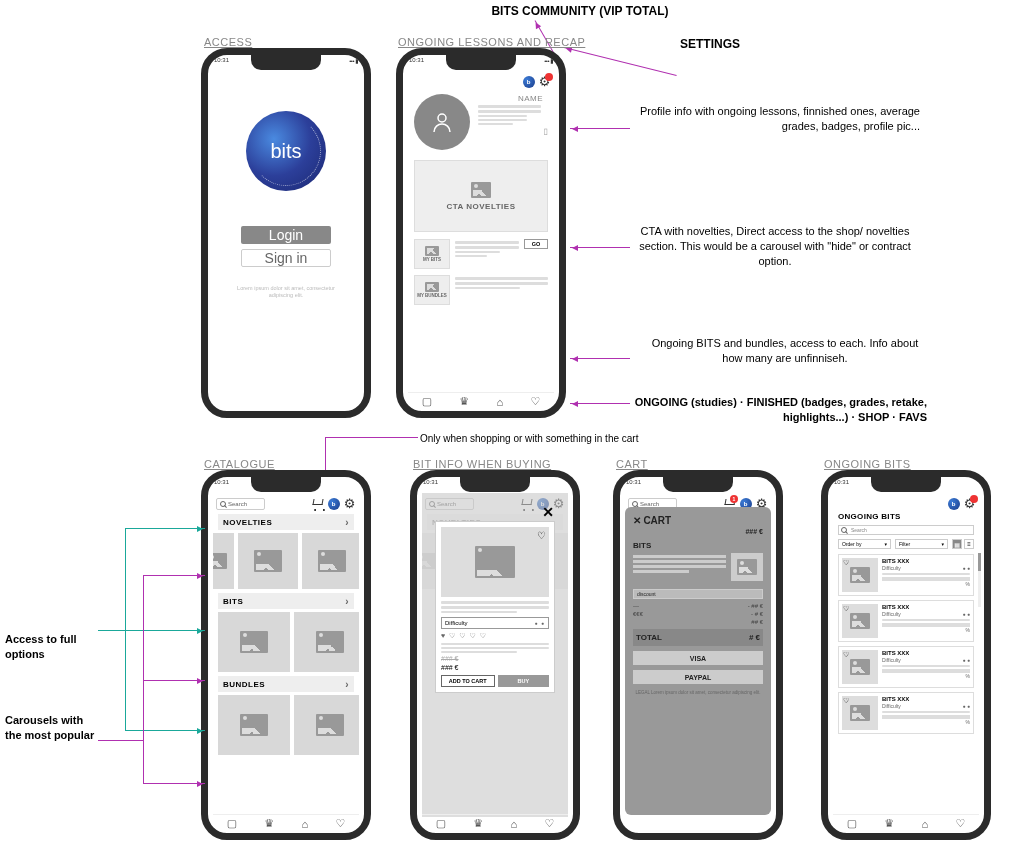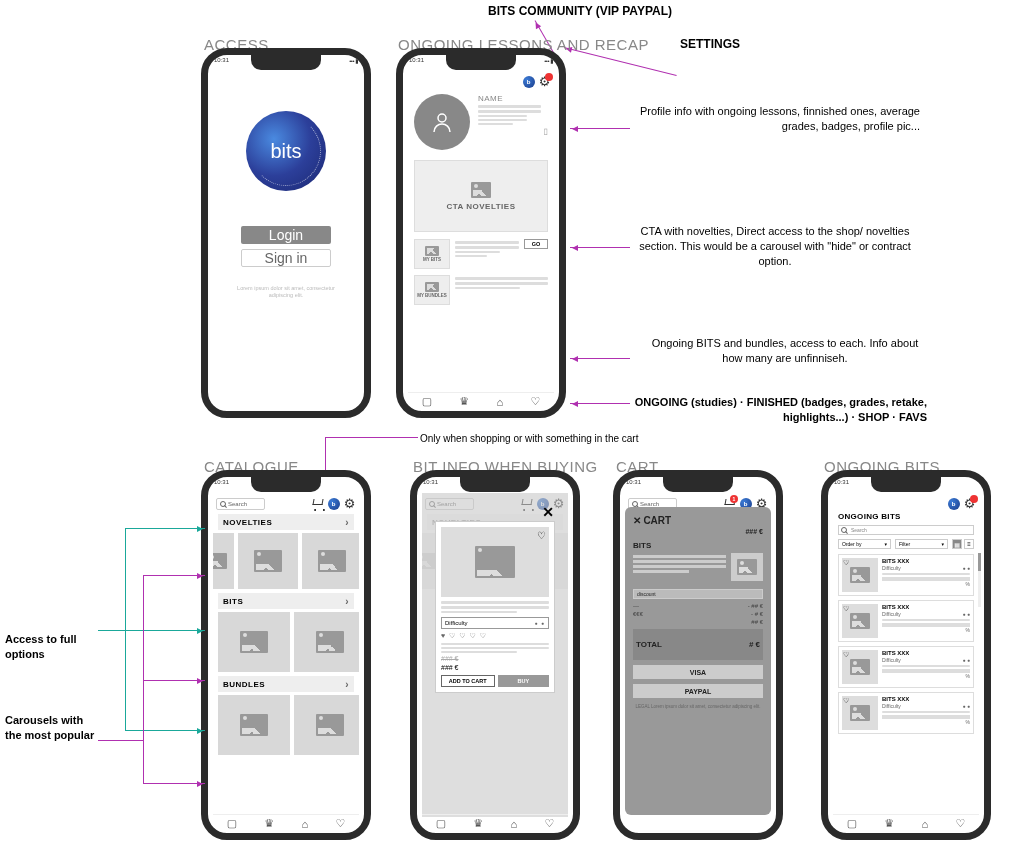--- a/index.html
+++ b/index.html
@@ -4,21 +4,21 @@
 <style>
 * { box-sizing: border-box; margin: 0; padding: 0; font-family: Arial, Helvetica, sans-serif; }
 body { background: #fff; width: 1024px; height: 851px; position: relative; overflow: hidden; }
 
 .phone { position: absolute; width: 170px; height: 360px; background: #fff; border: 7px solid #2b2b2b; border-radius: 26px; }
 .notch { position: absolute; top: -1px; left: 50%; transform: translateX(-50%); width: 70px; height: 16px; background: #2b2b2b; border-radius: 0 0 10px 10px; }
 .status { position: absolute; top: 2px; left: 6px; font-size: 6px; color: #333; }
 .status-r { position: absolute; top: 2px; right: 6px; font-size: 6px; color: #333; letter-spacing: -0.5px; }
 .screen { position: absolute; top: 0; left: 0; right: 0; bottom: 0; overflow: hidden; border-radius: 19px; padding: 16px 5px 16px 5px; }
 
-.phone-label { position: absolute; font-size: 15px; color: #888; letter-spacing: 0.5px; }
+.phone-label { position: absolute; font-size: 11px; color: #888; letter-spacing: 0.5px; text-decoration: underline; }
 
 .topbar { display: flex; align-items: center; gap: 3px; margin-top: 4px; padding: 0 3px; }
 .search-box { flex: 1; border: 1px solid #ccc; border-radius: 2px; height: 12px; display: flex; align-items: center; padding: 0 3px; font-size: 6px; color: #666; max-width: 70px; }
 .mag { width: 6px; height: 6px; border: 1px solid #666; border-radius: 50%; position: relative; margin-right: 2px; flex-shrink: 0; }
 .mag::after { content: ''; position: absolute; width: 3px; height: 1px; background: #666; bottom: -1px; right: -2px; transform: rotate(45deg); }
 .spacer { flex: 1; }
 .mini-icon { width: 13px; height: 13px; display: flex; align-items: center; justify-content: center; font-size: 10px; position: relative; }
 .cart-glyph { width: 11px; height: 10px; position: relative; }
 .cart-glyph::before { content: ''; position: absolute; top: 0; left: 1px; width: 8px; height: 5px; border: 1px solid #333; border-top: none; transform: skewX(-10deg); }
 .cart-glyph::after { content: ''; position: absolute; bottom: -2px; left: 2px; width: 7px; height: 2px; border-left: 2px solid #333; border-right: 2px solid #333; border-radius: 1px; }
@@ -33,21 +33,21 @@
 .login-btn.dark { background: #888; color: #fff; }
 .login-btn.light { background: #fff; border: 1px solid #ccc; color: #666; }
 .lorem-small { font-size: 5.5px; color: #bbb; text-align: center; line-height: 1.3; margin-top: 18px; padding: 0 20px; }
 
 .bits-logo-big { width: 80px; height: 80px; border-radius: 50%; margin: 40px auto 35px; background: radial-gradient(circle at 35% 35%, #4a8ae0, #2c3f9a, #1a2670); display: flex; align-items: center; justify-content: center; color: #fff; font-size: 20px; position: relative; }
 .bits-logo-big::after { content: ''; position: absolute; width: 68px; height: 68px; border: 1.5px dotted rgba(255,255,255,0.6); border-radius: 50%; border-left-color: transparent; border-top-color: transparent; }
 
 .avatar-circle { width: 56px; height: 56px; border-radius: 50%; background: #888; display: flex; align-items: center; justify-content: center; color: #fff; }
 .profile-row { display: flex; gap: 8px; padding: 6px 6px; }
 .profile-info { flex: 1; }
-.name-lbl { font-size: 8px; color: #888; letter-spacing: 0.5px; }
+.name-lbl { font-size: 8px; color: #888; letter-spacing: 0.5px; margin-left: 40px; }
 .greyline { height: 3px; background: #ddd; margin: 2px 0; border-radius: 1px; }
 .greyline.sm { height: 2px; }
 .greyline.w70 { width: 70%; }
 .greyline.w50 { width: 50%; }
 .greyline.w90 { width: 90%; }
 
 .cta-box { margin: 4px 6px; height: 72px; background: #eee; border: 1px solid #ddd; display: flex; flex-direction: column; align-items: center; justify-content: center; gap: 4px; }
 .img-ph { width: 20px; height: 16px; background: #999; position: relative; border-radius: 1px; }
 .img-ph::before { content: ''; position: absolute; top: 2px; left: 3px; width: 4px; height: 4px; border-radius: 50%; background: #ddd; }
 .img-ph::after { content: ''; position: absolute; bottom: 2px; left: 2px; right: 2px; height: 6px; background: linear-gradient(45deg, transparent 40%, #ddd 40%, #ddd 60%, transparent 60%), linear-gradient(-45deg, transparent 55%, #ddd 55%); }
@@ -87,21 +87,21 @@
 .cart-panel { position: absolute; top: 30px; left: 5px; right: 5px; bottom: 18px; background: #999; border-radius: 6px; padding: 8px; color: #222; }
 .cart-close { font-size: 10px; font-weight: bold; display: flex; align-items: center; gap: 2px; }
 .cart-sec { font-size: 8px; font-weight: bold; margin-top: 6px; }
 .cart-item-row { display: flex; gap: 5px; margin-top: 3px; }
 .cart-lines { flex: 1; }
 .cart-lines .gl { height: 3px; background: #ccc; margin: 2px 0; }
 .cart-thumb { width: 32px; height: 28px; background: #ccc; display: flex; align-items: center; justify-content: center; }
 .cart-price { font-size: 7px; text-align: right; margin: 2px 0; }
 .discount-box { border: 1px solid #ccc; height: 10px; font-size: 5px; padding: 0 3px; display: flex; align-items: center; margin-top: 8px; background: #bbb; }
 .fee-row { display: flex; justify-content: space-between; font-size: 6px; margin: 2px 0; color: #444; }
-.total-row { display: flex; justify-content: space-between; font-size: 8px; font-weight: bold; padding: 11px 3px; background: #888; margin-top: 4px; }
+.total-row { display: flex; justify-content: space-between; font-size: 8px; font-weight: bold; padding: 4px 3px; background: #888; margin-top: 4px; }
 .pay-btn { height: 14px; background: #ccc; margin-top: 5px; display: flex; align-items: center; justify-content: center; font-size: 7px; font-weight: bold; }
 .legal { font-size: 4.5px; text-align: center; margin-top: 6px; color: #666; line-height: 1.3; }
 
 .ob-title { font-size: 8px; font-weight: bold; padding: 2px 5px; letter-spacing: 0.3px; }
 .ob-bar { display: flex; gap: 4px; padding: 2px 5px; align-items: center; }
 .ob-search { border: 1px solid #ccc; height: 10px; flex: 1; font-size: 5px; padding: 0 2px; display: flex; align-items: center; gap: 2px; color: #888; }
 .ob-filter { border: 1px solid #ccc; flex: 1; height: 10px; font-size: 5px; padding: 0 3px; display: flex; align-items: center; justify-content: space-between; }
 .view-toggle { display: flex; gap: 2px; }
 .vt { width: 10px; height: 10px; border: 1px solid #ccc; font-size: 6px; display: flex; align-items: center; justify-content: center; }
 .vt.active { background: #888; color: #fff; }
@@ -123,21 +123,21 @@
 .arrow-line::after { content: ''; position: absolute; right: -1px; top: -2.5px; border: 3px solid transparent; border-left: 6px solid #b030b0; }
 .arrow-line.rev::after { right: auto; left: -1px; border: 3px solid transparent; border-right: 6px solid #b030b0; }
 .arrow-teal { position: absolute; background: #1aa89a; height: 1px; }
 .arrow-teal::after { content: ''; position: absolute; right: -1px; top: -2.5px; border: 3px solid transparent; border-left: 6px solid #1aa89a; }
 
 .avatar-svg { width: 24px; height: 24px; }
 </style>
 </head>
 <body>
 
-<div class="annot" style="top:3px; left:460px; width:240px; font-size:12px">BITS COMMUNITY (VIP PAYPAL)</div>
+<div class="annot" style="top:3px; left:460px; width:240px; font-size:12px">BITS COMMUNITY (VIP TOTAL)</div>
 <div class="annot" style="top:36px; left:680px; font-size:12px">SETTINGS</div>
 <div class="arrow-line rev" style="top:20px; left:535px; width:40px; transform: rotate(60deg); transform-origin: left;"></div>
 <div class="arrow-line rev" style="top:47px; left:564px; width:116px; transform: rotate(14deg); transform-origin: left;"></div>
 
 <div class="phone-label" style="top:36px; left:204px;">ACCESS</div>
 <div class="phone" style="top:48px; left:201px; height:370px;">
   <div class="notch"></div>
   <div class="screen">
     <div class="status">10:31</div>
     <div class="status-r">••• ▮</div>

